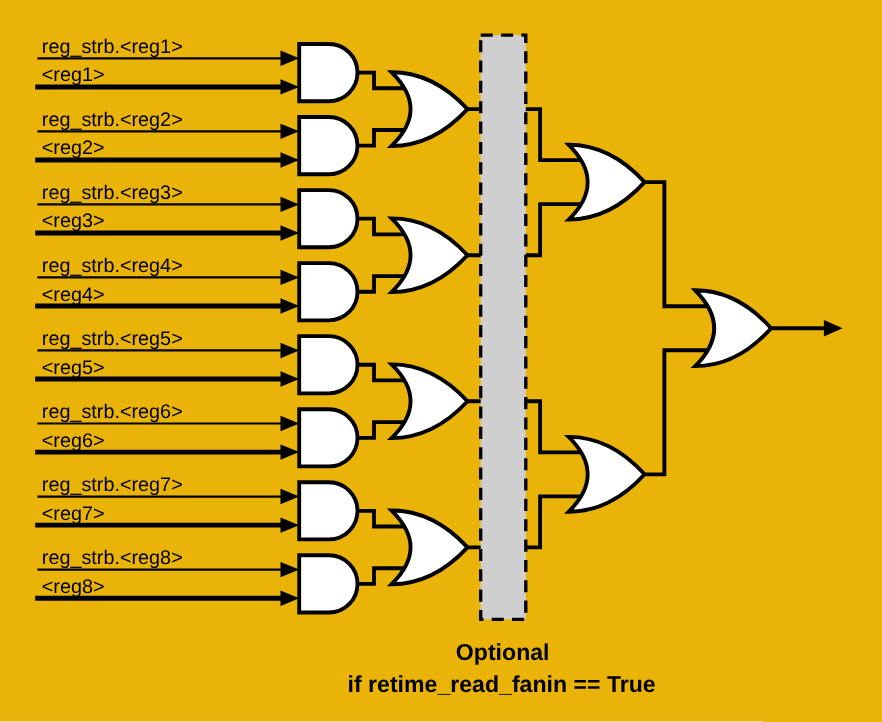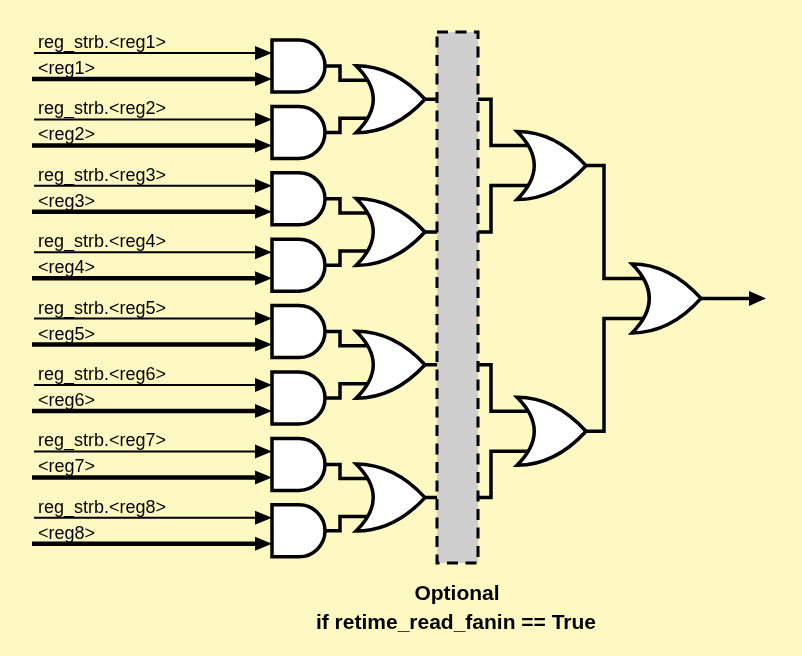--- a/index.html
+++ b/index.html
@@ -4,21 +4,21 @@
 <style>
   html, body {
     margin: 0;
     padding: 0;
     background: #ffffff;
   }
   .stage {
     position: relative;
     width: 802px;
     height: 656px;
-    background: #fef9c3;
+    background: #eab308;
     overflow: hidden;
   }
   svg { display: block; }
   .wire-thin   { stroke: #000; stroke-width: 2;   fill: none; }
   .wire-thick  { stroke: #000; stroke-width: 4.5; fill: none; }
   .wire-conn   { stroke: #000; stroke-width: 3.5; fill: none; stroke-linejoin: miter; }
   .gate        { stroke: #000; stroke-width: 3.5; fill: #ffffff; stroke-linejoin: miter; }
   .arrowhead   { fill: #000; stroke: none; }
   .boundary    { fill: #cfcfcf; stroke: #000; stroke-width: 3; stroke-dasharray: 11 7.5; }
   .lbl {

